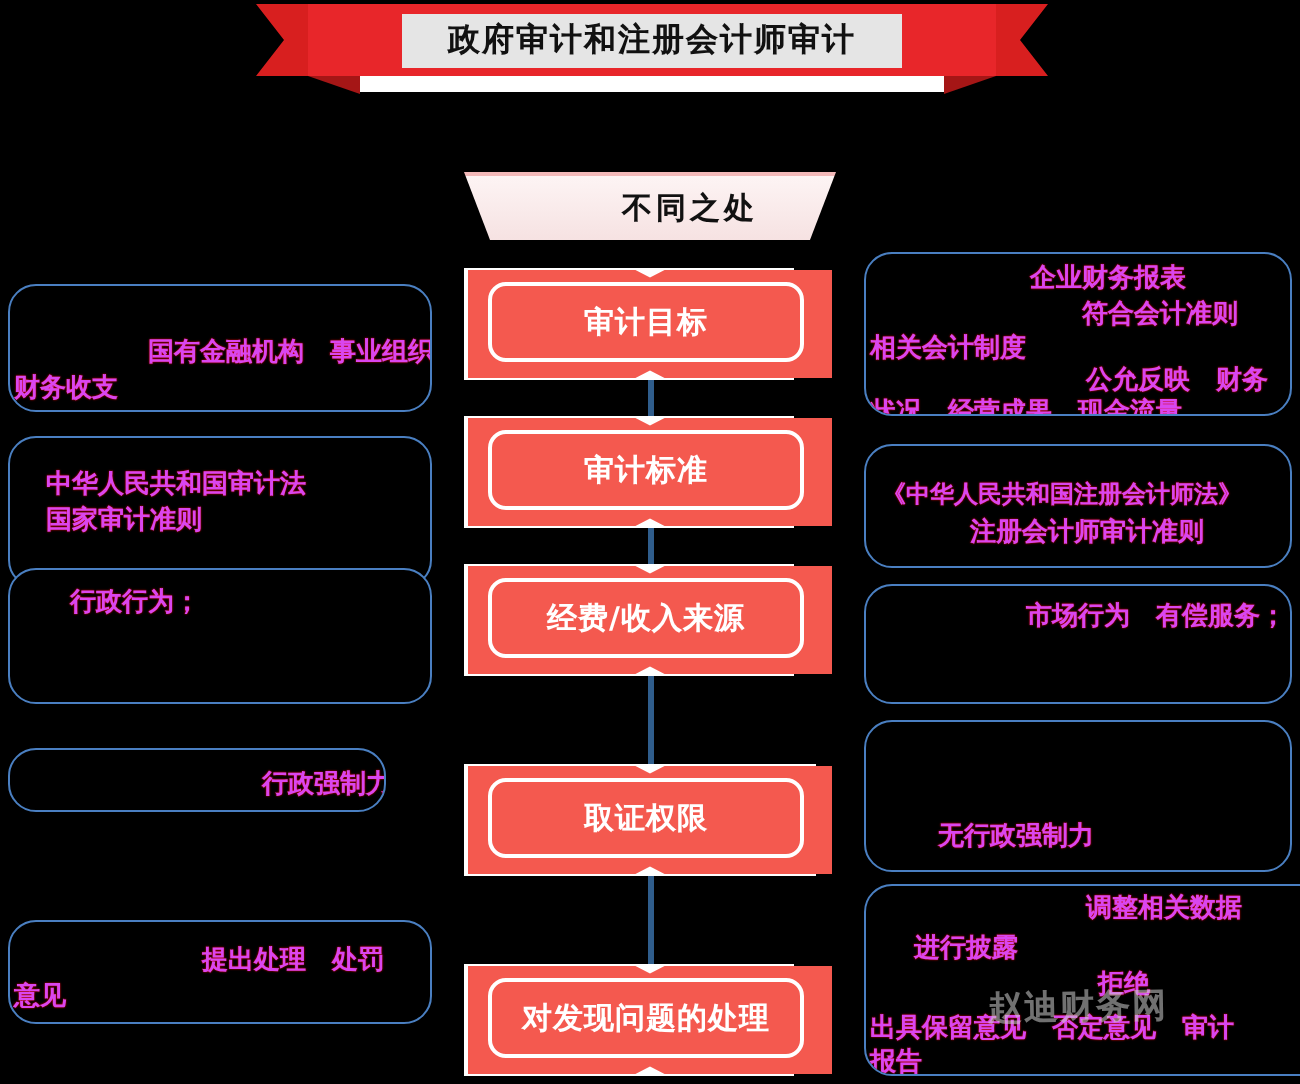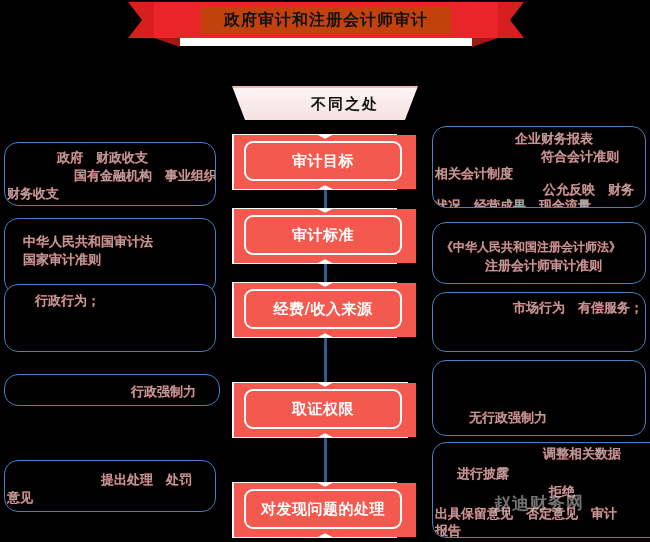--- a/index.html
+++ b/index.html
@@ -17,21 +17,21 @@
   .ribbon-tail{position:absolute;top:0;width:34px;height:36px;background:#d81f1f;}
   .ribbon-tail.left{left:0;clip-path:polygon(0 0,100% 0,100% 100%,0 100%,14px 50%);}
   .ribbon-tail.right{right:0;clip-path:polygon(0 0,100% 0,calc(100% - 14px) 50%,100% 100%,0 100%);}
   .ribbon-fold{position:absolute;top:36px;width:26px;height:9px;background:#a51616;}
   .ribbon-fold.left{left:26px;clip-path:polygon(0 0,100% 0,100% 100%);}
   .ribbon-fold.right{right:26px;clip-path:polygon(0 0,100% 0,0 100%);}
   .ribbon-body{position:absolute;left:26px;right:26px;top:0;height:36px;background:#e8262a;}
   .ribbon-shadow{position:absolute;left:52px;right:52px;top:36px;height:8px;background:#ffffff;}
   .ribbon-inner{
     position:absolute;left:73px;top:5px;width:250px;height:27px;
-    background:#c2410c;
+    background:#e5e5e5;
     display:flex;align-items:center;justify-content:center;
   }
   .ribbon-inner span{
     font-size:16px;font-weight:bold;color:#111;letter-spacing:1px;
     white-space:nowrap;
   }
 
   
   .subtitle{
     position:absolute;left:232px;top:86px;width:186px;height:32px;
@@ -71,21 +71,21 @@
   .panel{
     position:absolute;
     background:#000000;
     border:1px solid #4a7fc1;
     border-radius:14px;
     box-sizing:border-box;
     overflow:hidden;
   }
   .panel .ln{
     position:absolute;
-    color:#a3a3a3;
+    color:#d946ef;
     font-size:13px;
     font-weight:bold;
     white-space:nowrap;
     text-shadow:0 0 1px #ff0000;
   }
   .panel .ln.sm{font-size:12px;}
 
   
   .watermark{
     position:absolute;left:494px;top:492px;
@@ -154,35 +154,34 @@
 
     <div class="node-band" style="position:absolute;top:348px;left:0;">
       <div class="node-shape"></div>
       <div class="node-inner">
         <span>对发现问题的处理</span>
       </div>
     </div>
   </div>
 
   <div class="panel" style="left:4px;top:142px;width:212px;height:64px;">
-    <div class="ln" style="left:52px;top:6px;">政府　财政收支</div>
     <div class="ln" style="left:40px;top:24px;padding-left:29px;">国有金融机构　事业组织</div>
     <div class="ln" style="left:2px;top:42px;">财务收支</div>
   </div>
 
   <div class="panel" style="left:4px;top:218px;width:212px;height:76px;">
     <div class="ln" style="left:18px;top:14px;">中华人民共和国审计法</div>
     <div class="ln" style="left:18px;top:32px;">国家审计准则</div>
   </div>
 
   <div class="panel" style="left:4px;top:284px;width:212px;height:68px;">
     <div class="ln" style="left:30px;top:7px;">行政行为；</div>
   </div>
 
-  <div class="panel" style="left:4px;top:374px;width:216px;height:32px;">
+  <div class="panel" style="left:4px;top:374px;width:189px;height:32px;">
     <div class="ln" style="left:126px;top:8px;">行政强制力</div>
   </div>
 
   <div class="panel" style="left:4px;top:460px;width:212px;height:52px;">
     <div class="ln" style="left:96px;top:10px;">提出处理　处罚</div>
     <div class="ln" style="left:2px;top:28px;">意见</div>
   </div>
 
   <div class="panel" style="left:432px;top:126px;width:214px;height:82px;">
     <div class="ln" style="left:82px;top:3px;">企业财务报表</div>

